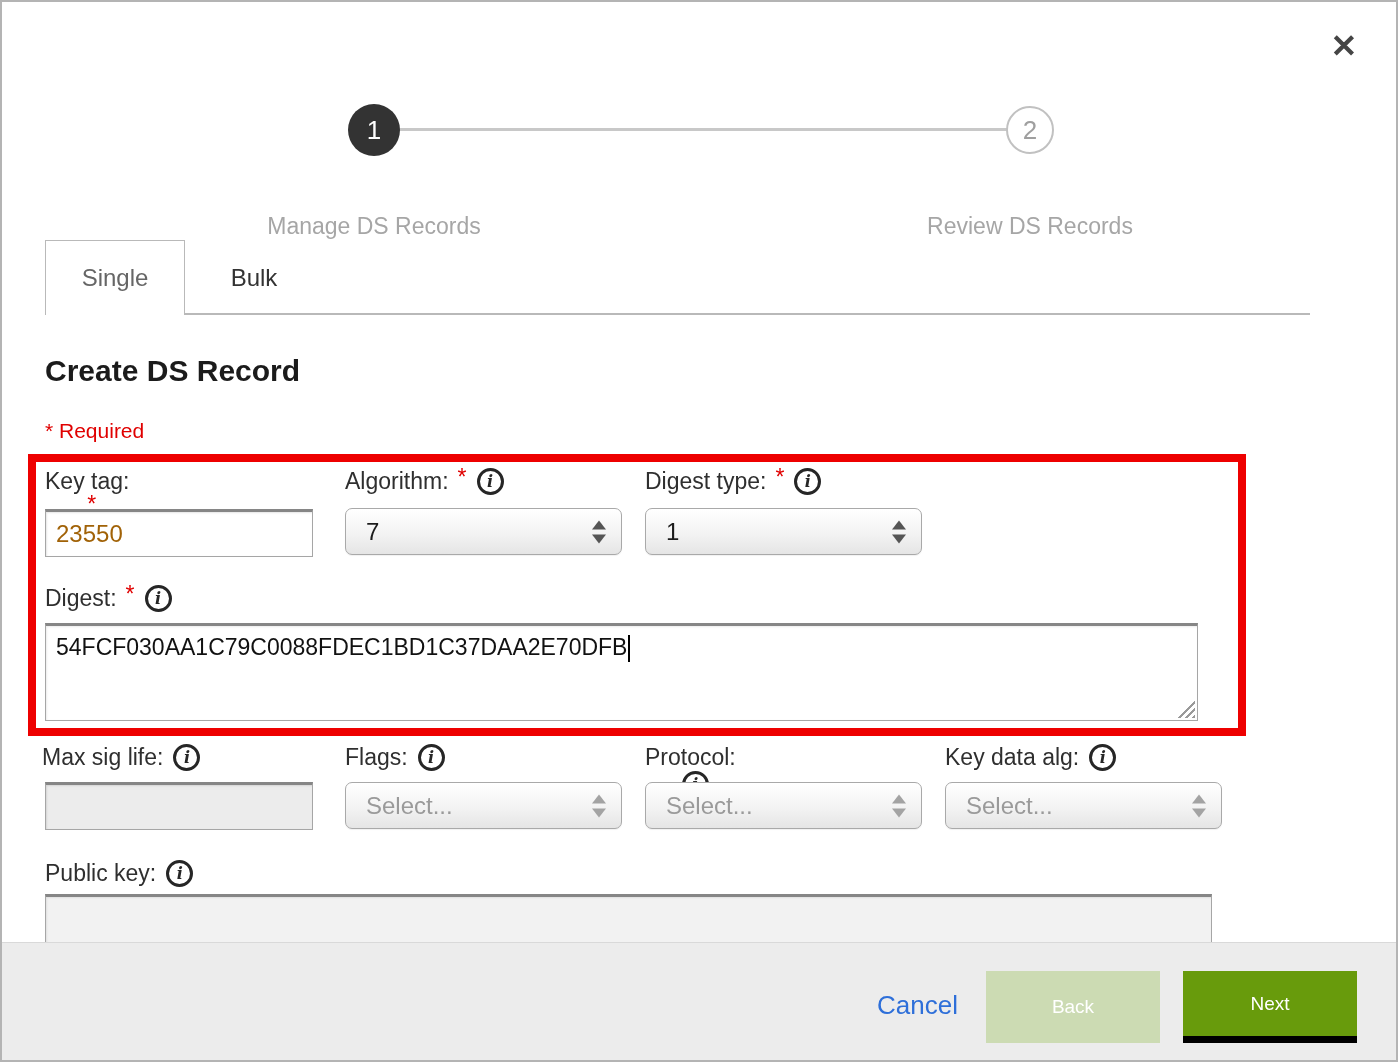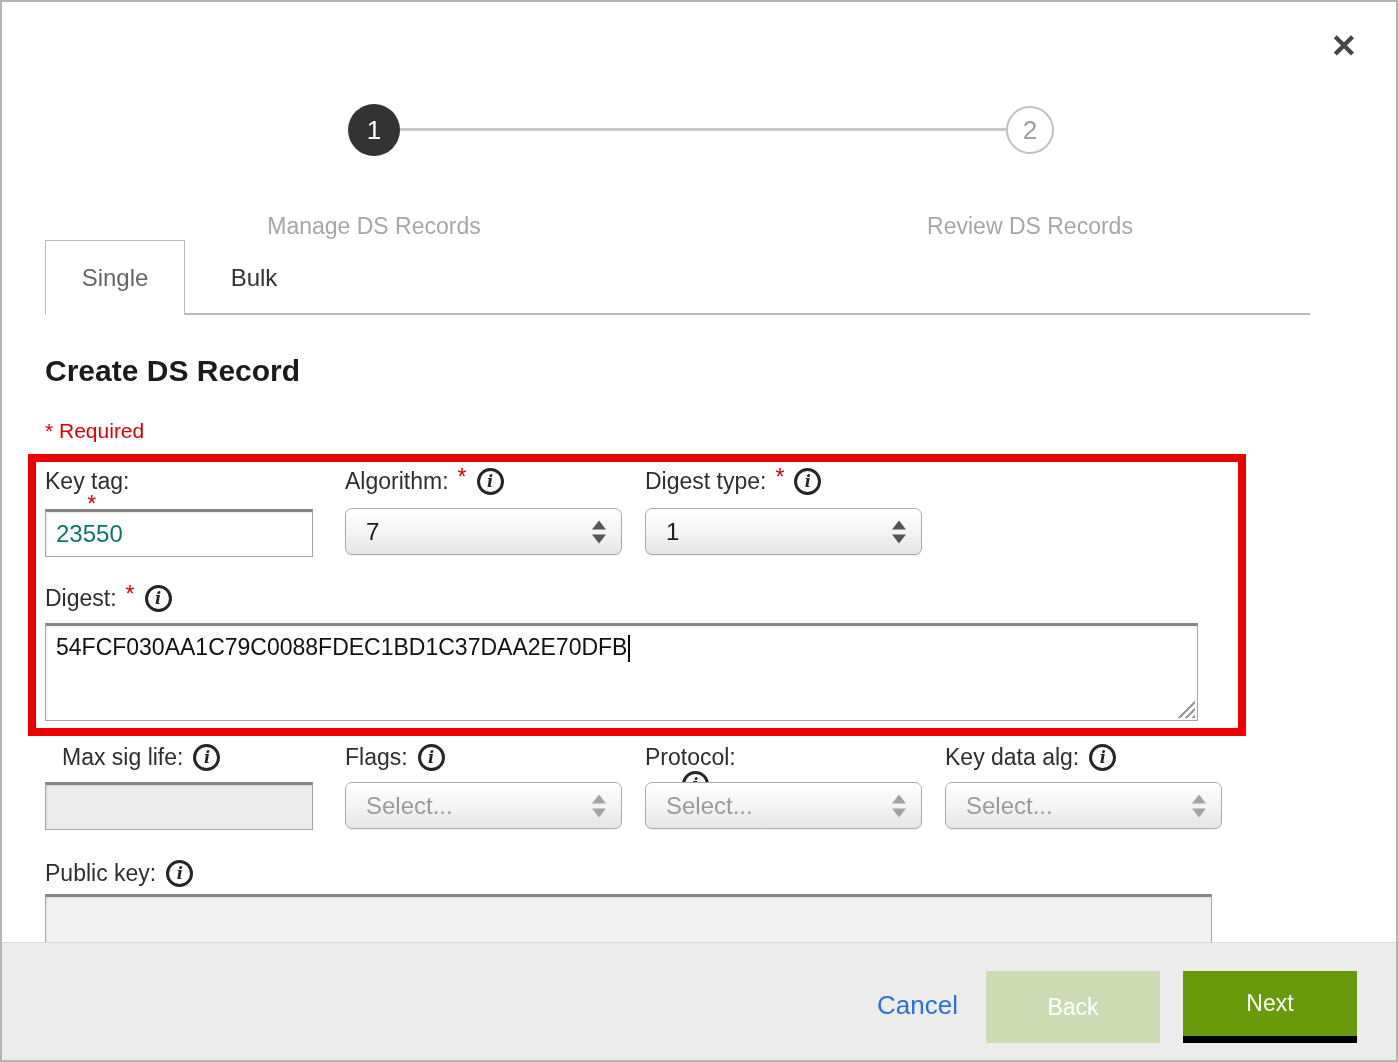--- a/index.html
+++ b/index.html
@@ -102,21 +102,21 @@
     font-size: 16px; color: #262626; line-height: 1;
   }
 
   
   .text-input {
     position: absolute; box-sizing: border-box; height: 48px;
     background: #ffffff;
     border: 1px solid #a6a6a6; border-top: 3px solid #868686;
     box-shadow: inset 1px 1px 2px rgba(0,0,0,0.10);
     font-family: "Liberation Sans", sans-serif;
-    font-size: 24px; color: #0f766e; padding: 0 10px;
+    font-size: 24px; color: #a16207; padding: 0 10px;
   }
   .input-disabled { background: #ececec; }
 
   
   .select {
     position: absolute; box-sizing: border-box; width: 277px; height: 47px;
     border: 1px solid #a9a9a9; border-radius: 7px;
     background: linear-gradient(to bottom, #ffffff 0%, #f3f3f3 55%, #e5e5e5 100%);
     box-shadow: 0 1px 1px rgba(0,0,0,0.06);
     display: flex; align-items: center;
@@ -164,21 +164,21 @@
   .cancel-link {
     position: absolute; left: 875px; top: 988px;
     font-size: 26px; color: #2e6fd9; cursor: pointer; z-index: 6;
     text-decoration: none;
   }
   .btn {
     position: absolute; top: 969px; width: 174px; height: 72px;
     box-sizing: border-box; border: none;
     display: flex; align-items: center; justify-content: center;
     font-family: "Liberation Sans", sans-serif;
-    font-size: 23px; color: #ffffff; cursor: pointer; z-index: 6;
+    font-size: 19px; color: #ffffff; cursor: pointer; z-index: 6;
   }
   .btn-back { left: 984px; background: #ccdbb3; }
   .btn-next { left: 1181px; background: #689b0c; border-bottom: 7px solid #000000; }
 </style>
 </head>
 <body>
 
 <button class="close-btn">✕</button>
 
 <div class="step-line"></div>
@@ -239,21 +239,21 @@
   <span class="req">*</span>
   <span class="info-icon">
       <i>i</i>
     </span>
 </div>
 <div class="textarea" style="left:43px; top:621px; width:1153px; height:98px;">
   <span>54FCF030AA1C79C0088FDEC1BD1C37DAA2E70DFB</span><span class="caret"></span>
   <span class="resize-handle"></span>
 </div>
 
-<div class="flabel" style="left:60px; top:742px;text-align:center;">
+<div class="flabel" style="left:40px; top:742px;text-align:center;">
   <span>Max sig life:</span>
   <span class="info-icon">
       <i>i</i>
     </span>
 </div>
 <div class="flabel" style="left:343px; top:742px;">
   <span>Flags:</span>
   <span class="info-icon">
       <i>i</i>
     </span>

